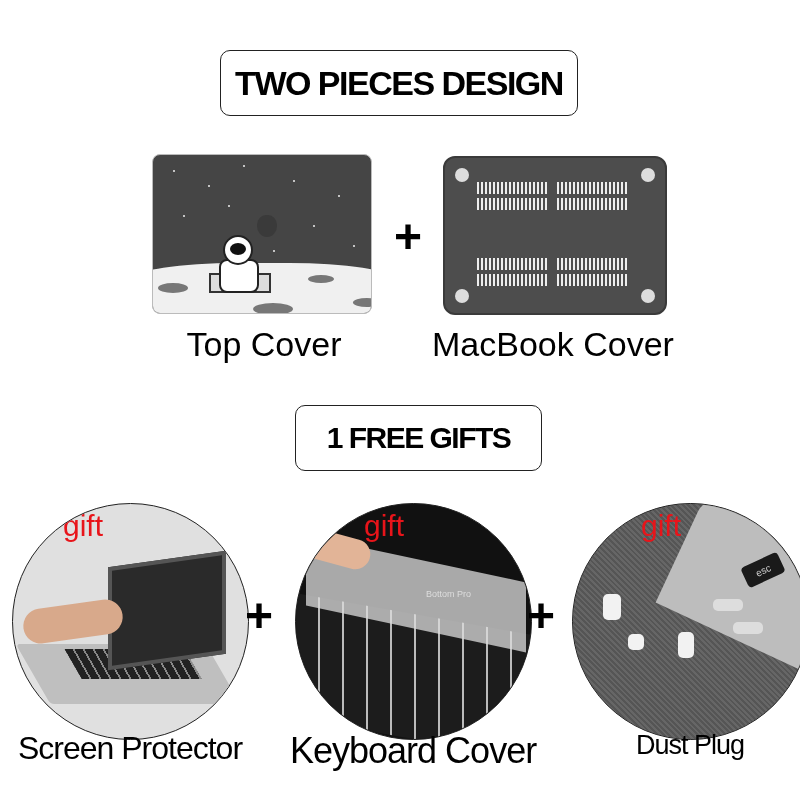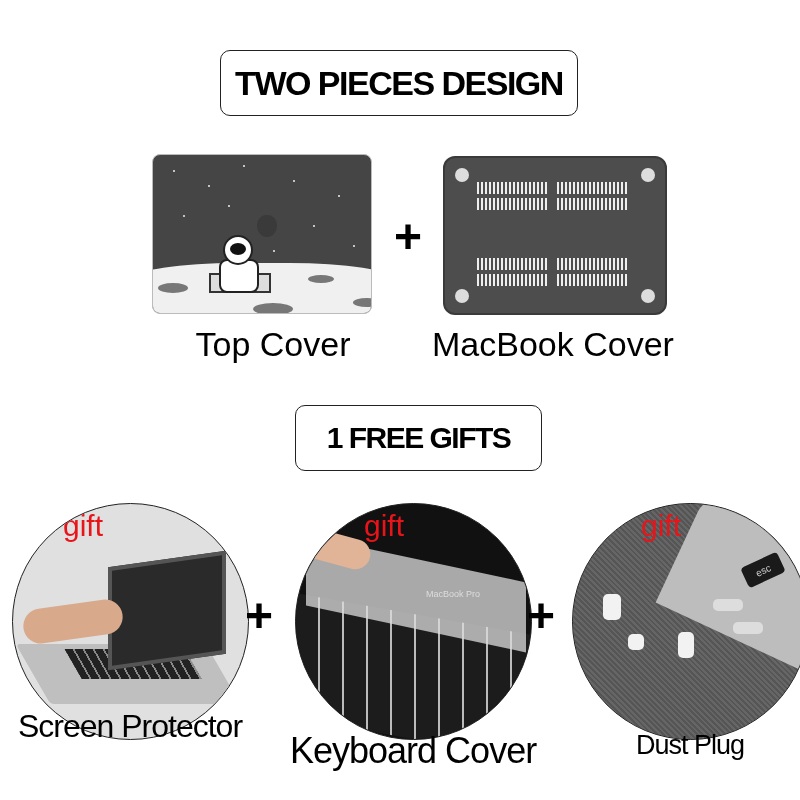--- a/index.html
+++ b/index.html
@@ -112,52 +112,52 @@
   <div class="vent" style="left:32px;top:24px"></div>
   <div class="vent" style="left:32px;top:40px"></div>
   <div class="vent" style="left:112px;top:24px"></div>
   <div class="vent" style="left:112px;top:40px"></div>
   <div class="vent" style="left:32px;top:100px"></div>
   <div class="vent" style="left:32px;top:116px"></div>
   <div class="vent" style="left:112px;top:100px"></div>
   <div class="vent" style="left:112px;top:116px"></div>
 </div>
 
-<div class="label" style="left:183px;top:325px;width:180px">Top Cover</div>
+<div class="label" style="left:174px;top:325px;width:180px">Top Cover</div>
 <div class="label" style="left:432px;top:325px;width:240px">MacBook Cover</div>
 
 <div class="title-box t2">1 FREE GIFTS</div>
 
 <div class="gift-circle c1">
   <div class="laptop-base"></div>
   <div class="keys"></div>
   <div class="laptop-screen"></div>
   <div class="hand"></div>
   <div class="gift-tag" style="left:50px;top:5px">gift</div>
 </div>
 
 <div class="plus" style="left:245px;top:592px">+</div>
 
 <div class="gift-circle c2">
   <div class="kb-rows"></div>
   <div class="kb-film"></div>
   <div class="finger"></div>
-  <div style="position:absolute;left:130px;top:85px;color:#ddd;font-size:9px">MacBook Pro</div>
+  <div style="position:absolute;left:130px;top:85px;color:#ddd;font-size:9px">Bottom Pro</div>
   <div class="gift-tag" style="left:68px;top:5px">gift</div>
 </div>
 
 <div class="plus" style="left:527px;top:592px">+</div>
 
 <div class="gift-circle c3">
   <div class="fabric"></div>
   <div class="mac-edge"></div>
   <div class="esc-key">esc</div>
   <div class="plug" style="left:30px;top:90px;width:18px;height:26px"></div>
   <div class="plug" style="left:55px;top:130px;width:16px;height:16px"></div>
   <div class="plug" style="left:105px;top:128px;width:16px;height:26px"></div>
   <div class="plug" style="left:140px;top:95px;width:30px;height:12px;background:#ddd"></div>
   <div class="plug" style="left:160px;top:118px;width:30px;height:12px;background:#ddd"></div>
   <div class="gift-tag" style="left:68px;top:5px">gift</div>
 </div>
 
-<div class="label" style="left:5px;top:708px;width:250px;font-size:32px;letter-spacing:-1px">Screen Protector</div>
+<div class="label" style="left:5px;top:730px;width:250px;font-size:32px;letter-spacing:-1px">Screen Protector</div>
 <div class="label" style="left:290px;top:730px;width:240px;font-size:36px;letter-spacing:-1px">Keyboard Cover</div>
 <div class="label" style="left:600px;top:730px;width:180px;font-size:27px;letter-spacing:-1px">Dust Plug</div>
 
 </body></html>

